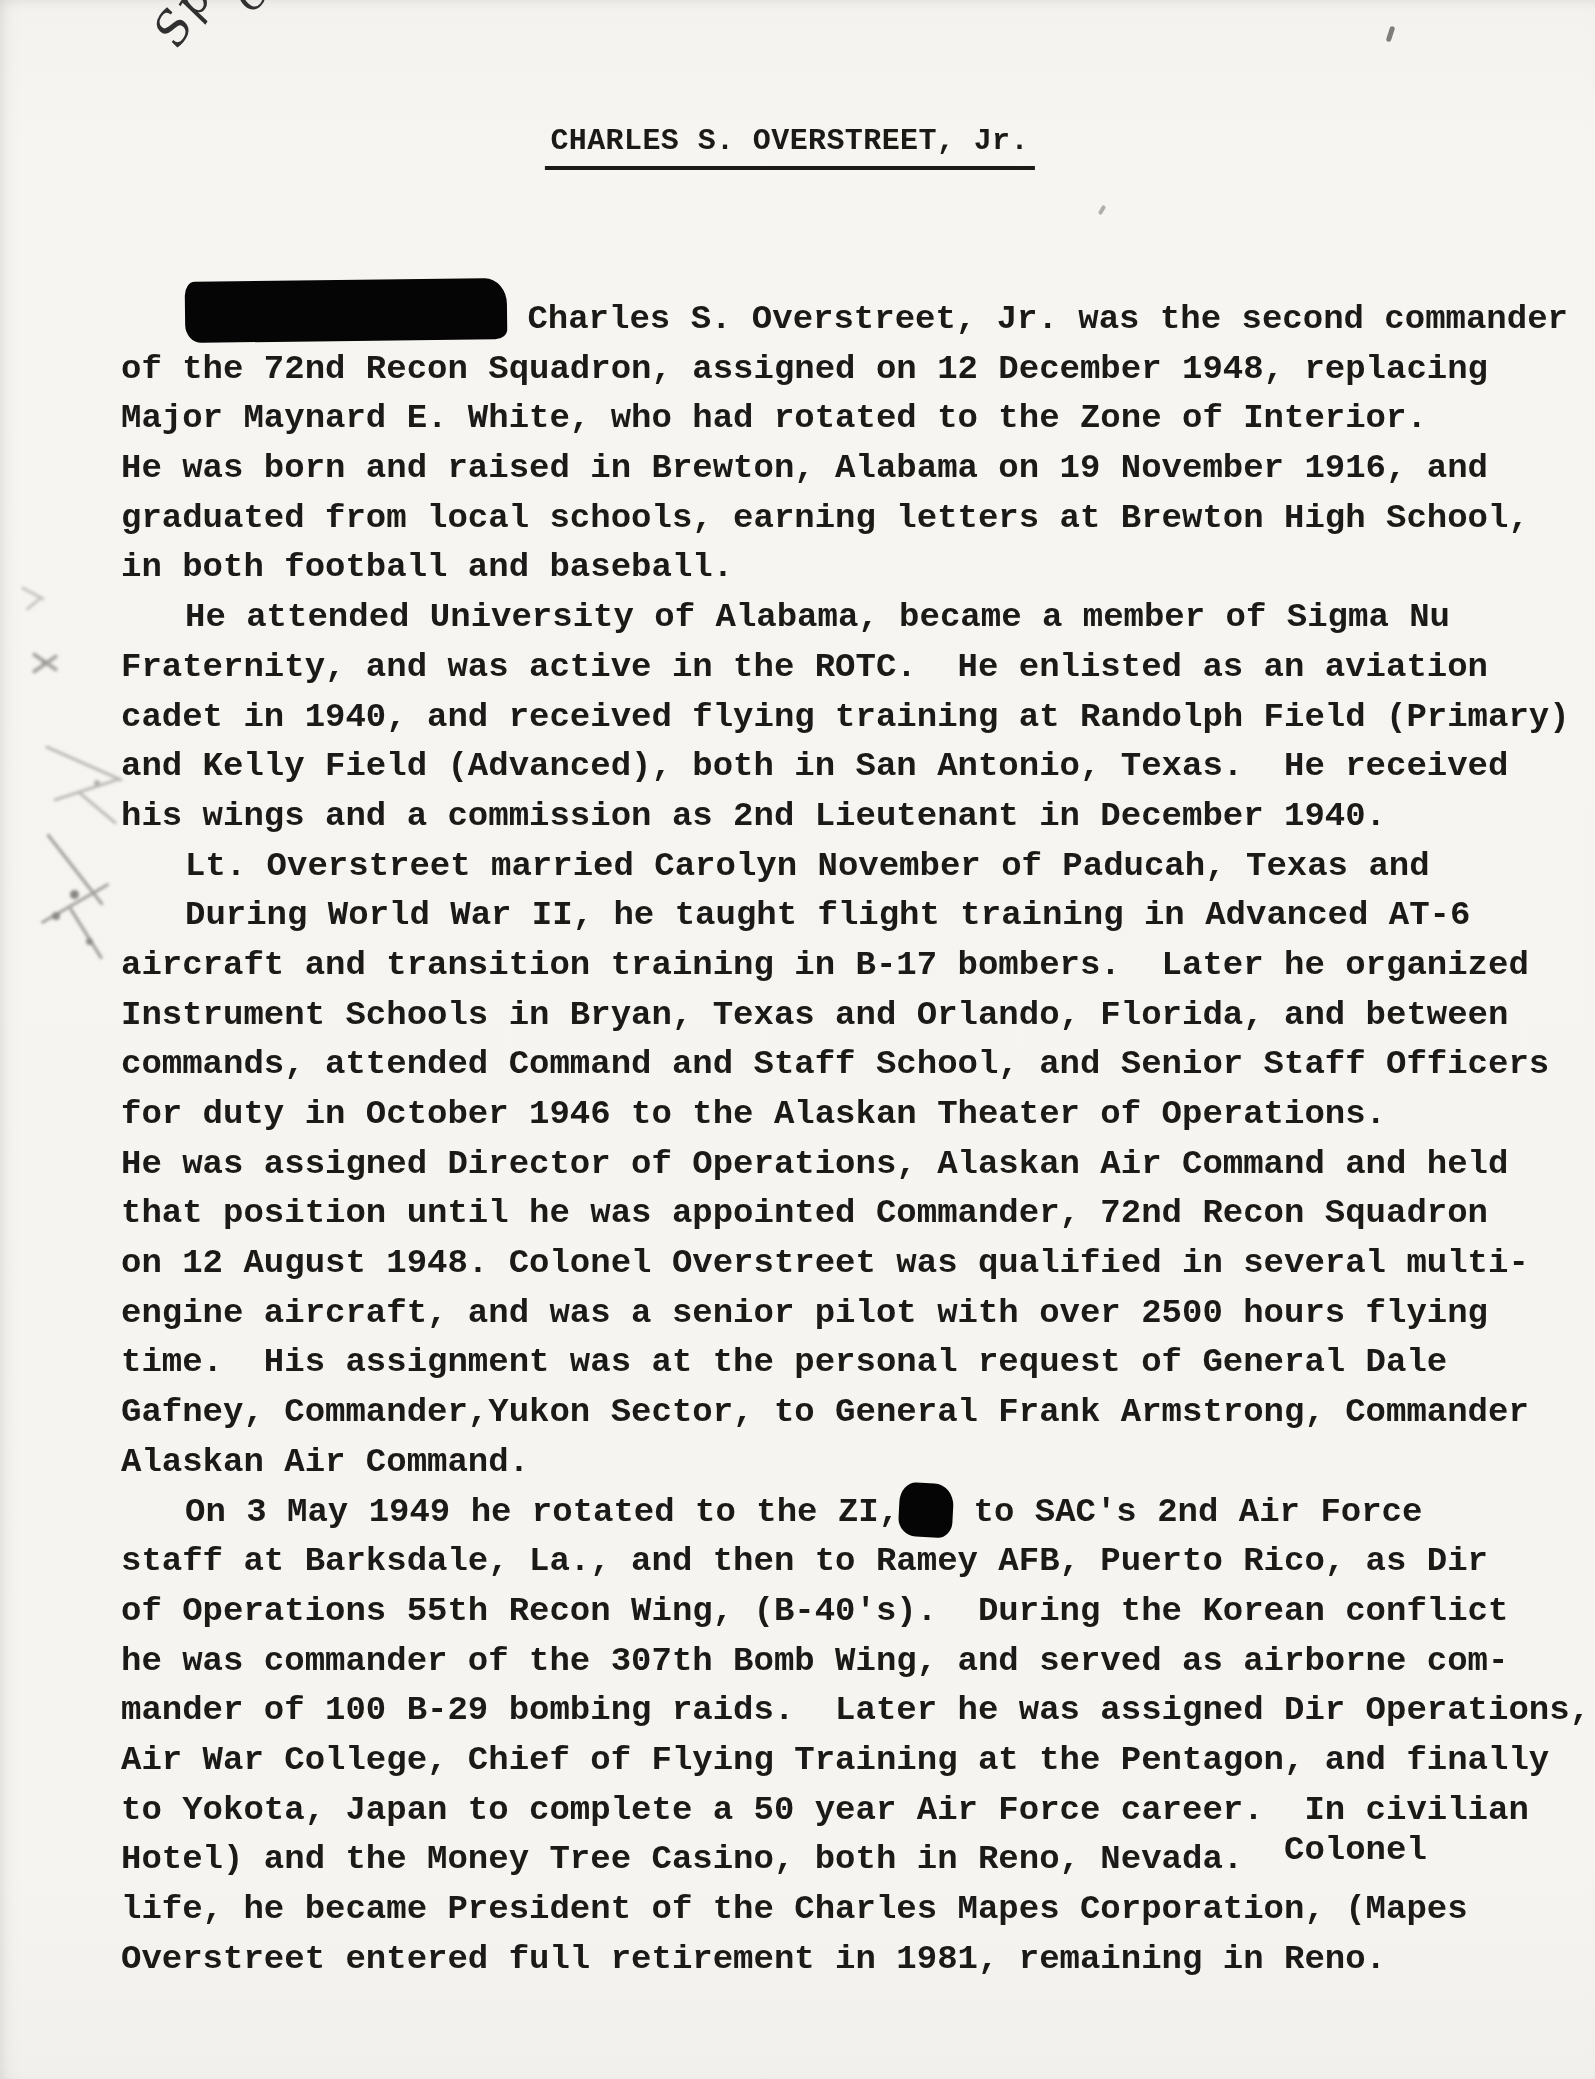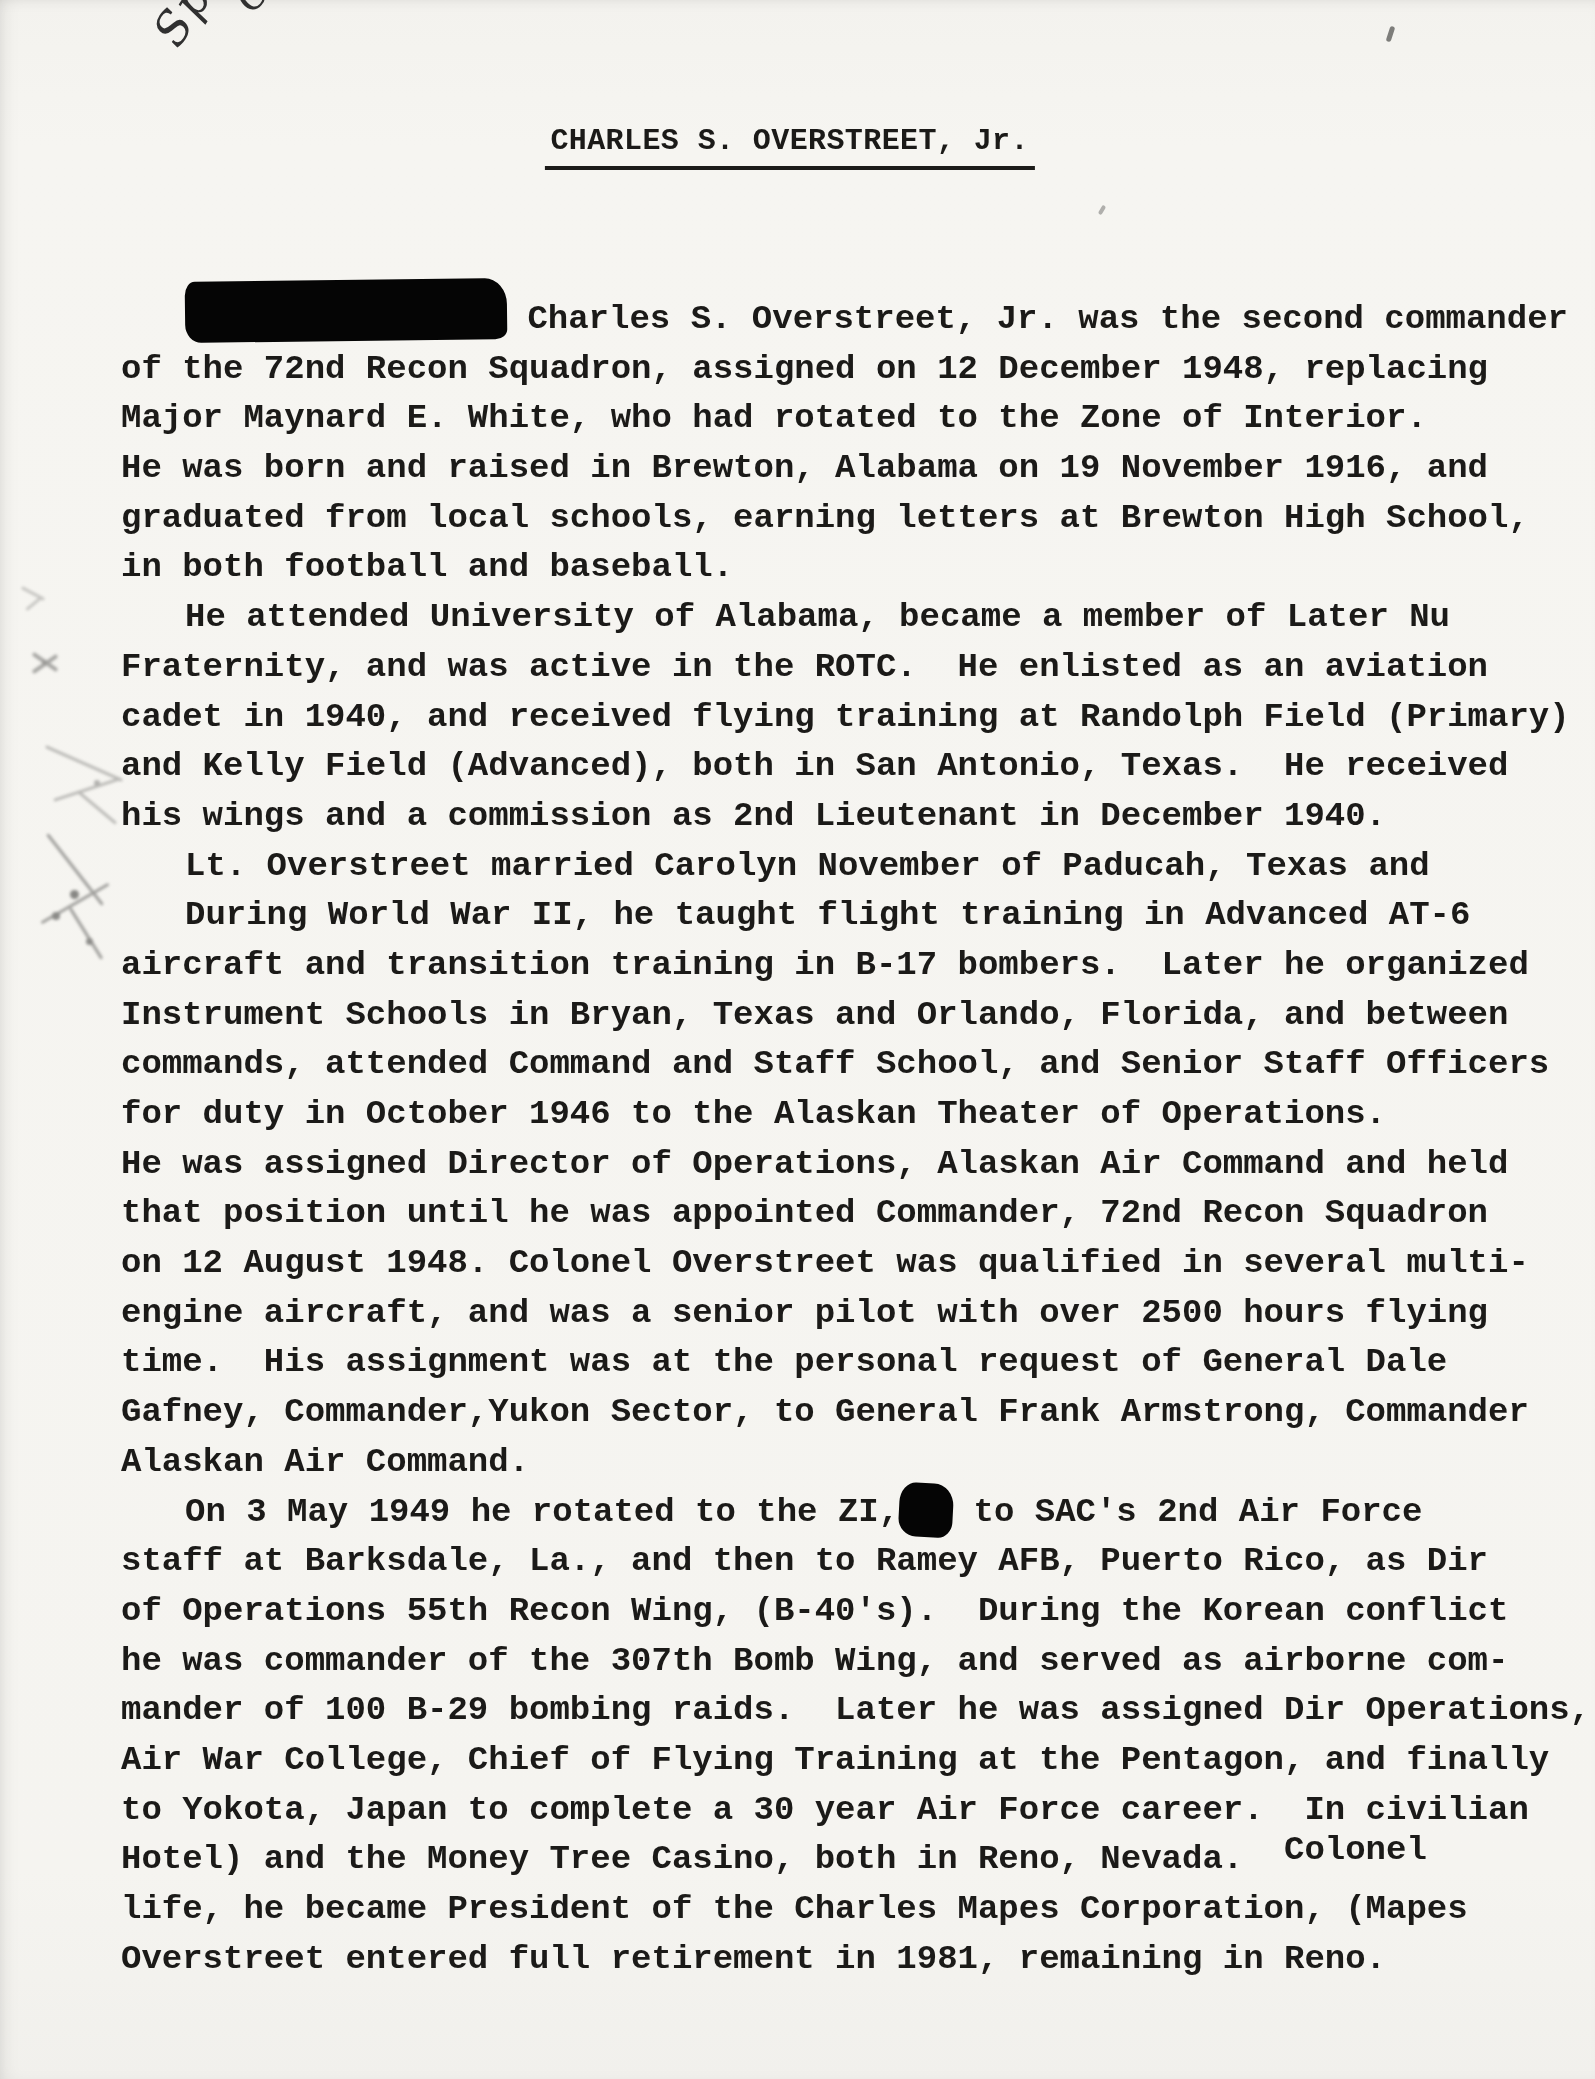--- a/index.html
+++ b/index.html
@@ -143,21 +143,21 @@
   <div class="doc-body">
       <div class="para indent">
         <div class="line"><span class="redaction large"></span> Charles S. Overstreet, Jr. was the second commander</div>
         <div class="line">of the 72nd Recon Squadron, assigned on 12 December 1948, replacing</div>
         <div class="line">Major Maynard E. White, who had rotated to the Zone of Interior.</div>
         <div class="line">He was born and raised in Brewton, Alabama on 19 November 1916, and</div>
         <div class="line">graduated from local schools, earning letters at Brewton High School,</div>
         <div class="line">in both football and baseball.</div>
       </div>
       <div class="para indent">
-        <div class="line">He attended University of Alabama, became a member of Later Nu</div>
+        <div class="line">He attended University of Alabama, became a member of Sigma Nu</div>
         <div class="line">Fraternity, and was active in the ROTC.  He enlisted as an aviation</div>
         <div class="line">cadet in 1940, and received flying training at Randolph Field (Primary)</div>
         <div class="line">and Kelly Field (Advanced), both in San Antonio, Texas.  He received</div>
         <div class="line">his wings and a commission as 2nd Lieutenant in December 1940.</div>
       </div>
       <div class="para indent">
         <div class="line">Lt. Overstreet married Carolyn November of Paducah, Texas and</div>
       </div>
       <div class="para indent">
         <div class="line">During World War II, he taught flight training in Advanced AT-6</div>
@@ -173,21 +173,21 @@
         <div class="line">Gafney, Commander,Yukon Sector, to General Frank Armstrong, Commander</div>
         <div class="line">Alaskan Air Command.</div>
       </div>
       <div class="para indent">
         <div class="line">On 3 May 1949 he rotated to the ZI,<span class="redaction small"></span> to SAC's 2nd Air Force</div>
         <div class="line">staff at Barksdale, La., and then to Ramey AFB, Puerto Rico, as Dir</div>
         <div class="line">of Operations 55th Recon Wing, (B-40's).  During the Korean conflict</div>
         <div class="line">he was commander of the 307th Bomb Wing, and served as airborne com-</div>
         <div class="line">mander of 100 B-29 bombing raids.  Later he was assigned Dir Operations,</div>
         <div class="line">Air War College, Chief of Flying Training at the Pentagon, and finally</div>
-        <div class="line">to Yokota, Japan to complete a 30 year Air Force career.  In civilian</div>
+        <div class="line">to Yokota, Japan to complete a 50 year Air Force career.  In civilian</div>
         <div class="line">Hotel) and the Money Tree Casino, both in Reno, Nevada.  <span class="raised">Colonel</span></div>
         <div class="line">life, he became President of the Charles Mapes Corporation, (Mapes</div>
         <div class="line">Overstreet entered full retirement in 1981, remaining in Reno.</div>
       </div>
     </div>
 
   <span class="smudge smudge-a">
       <i></i>
       <i></i>
     </span>

